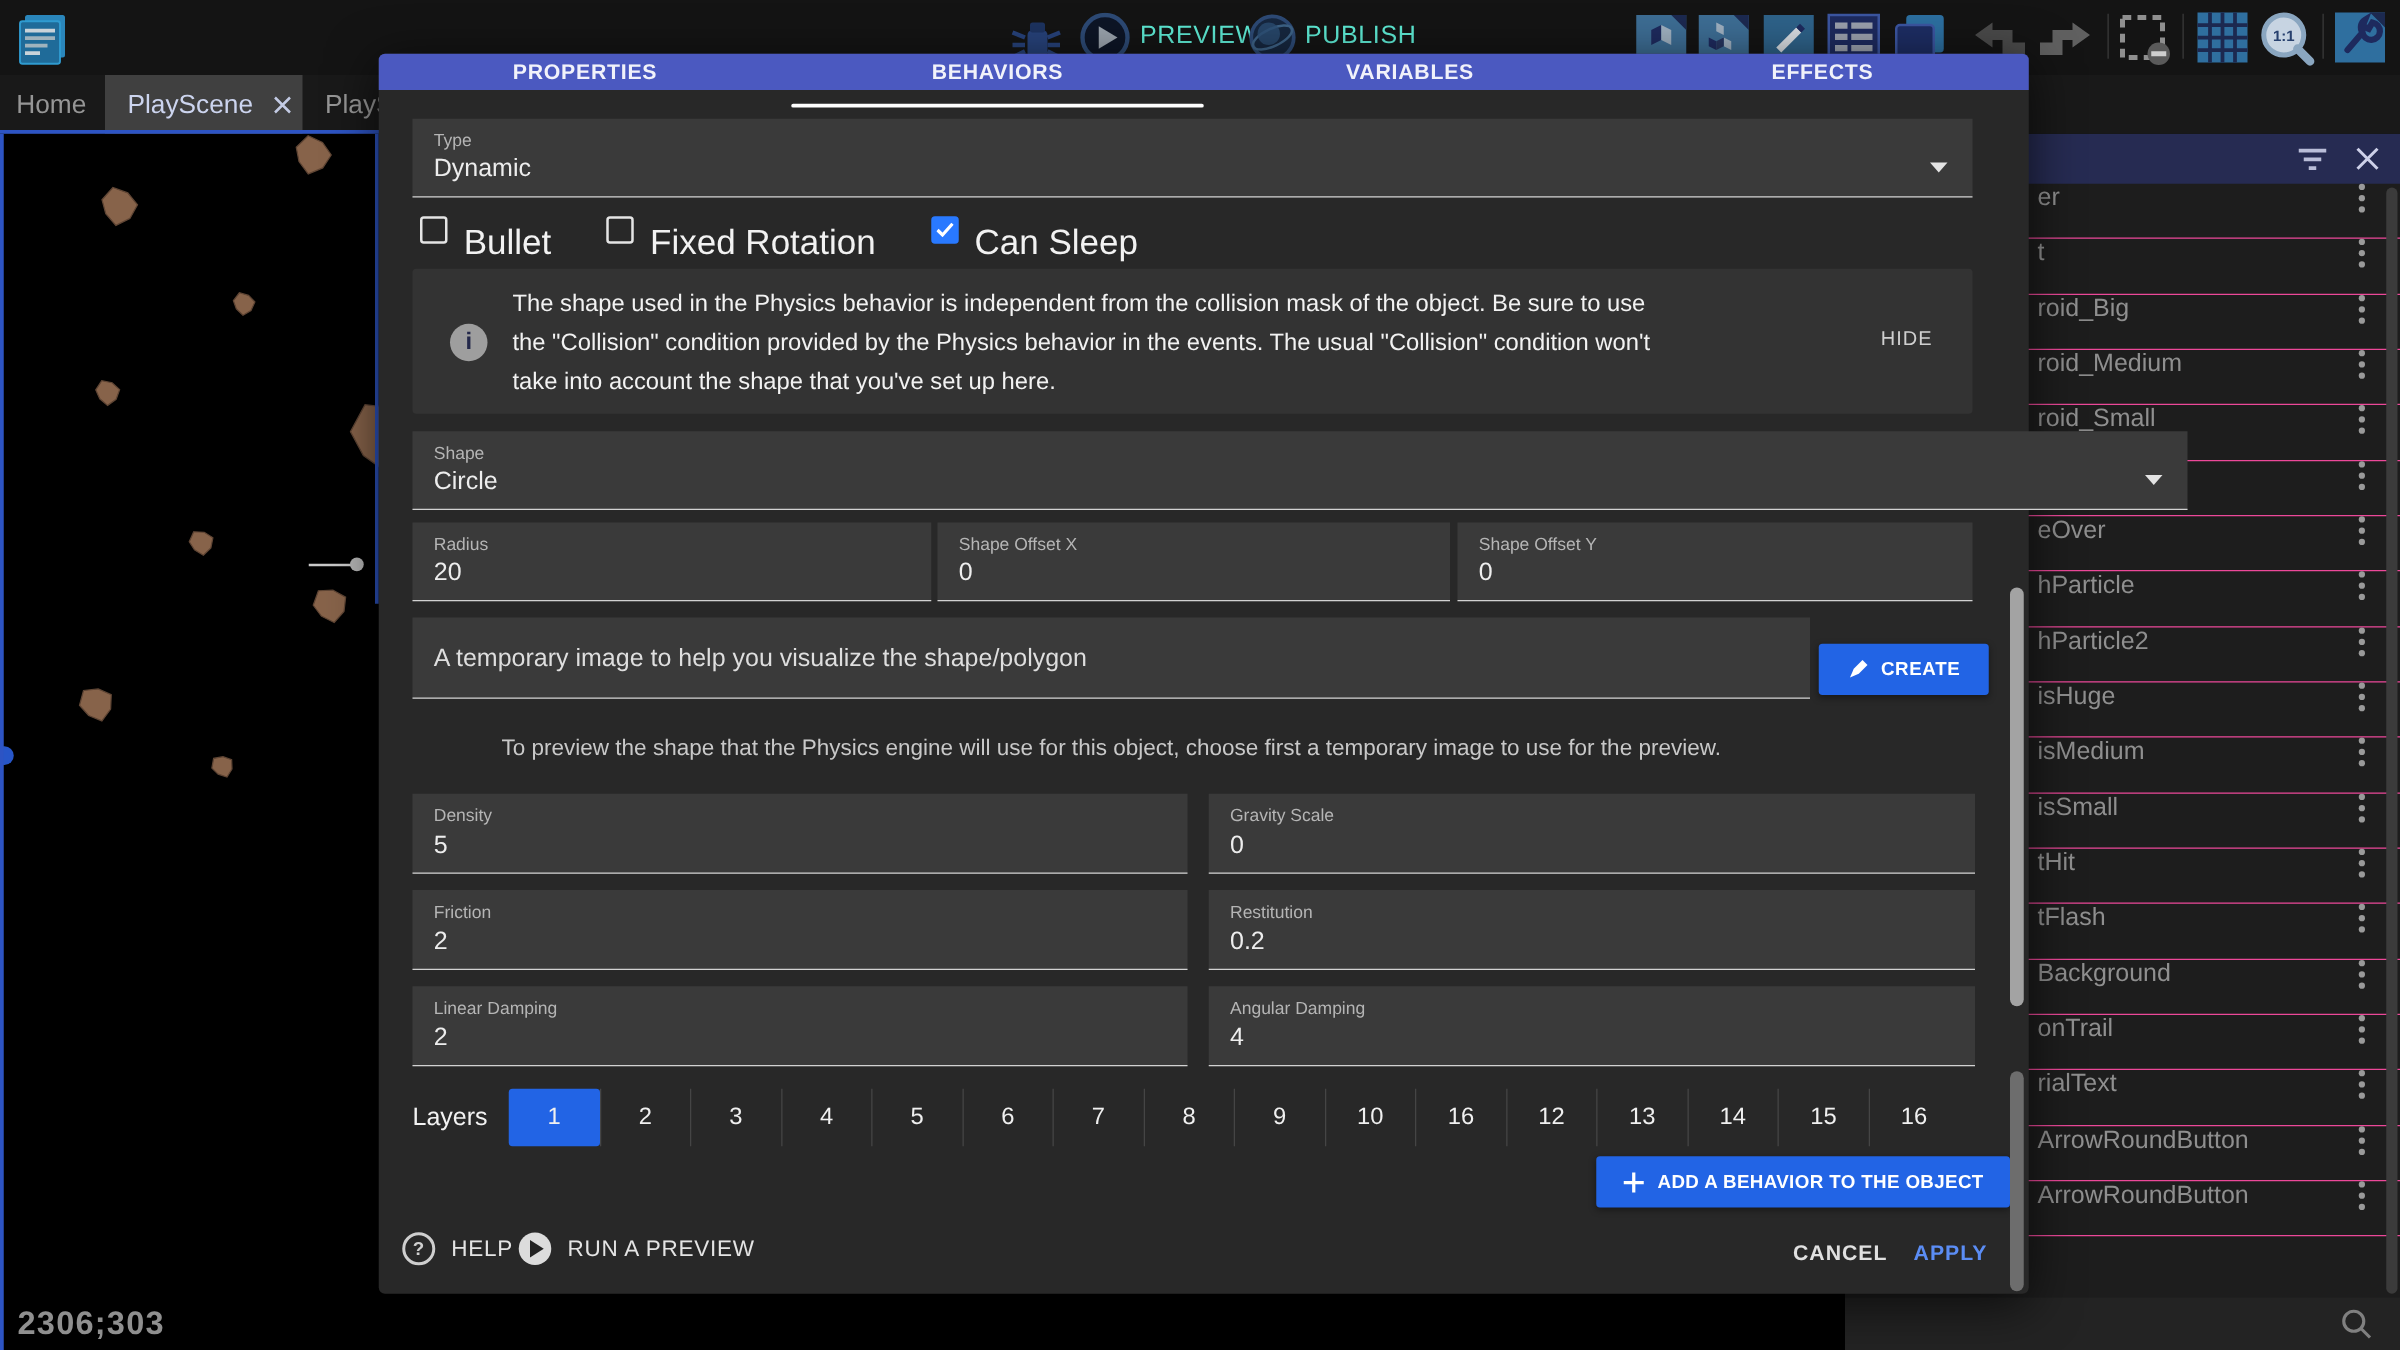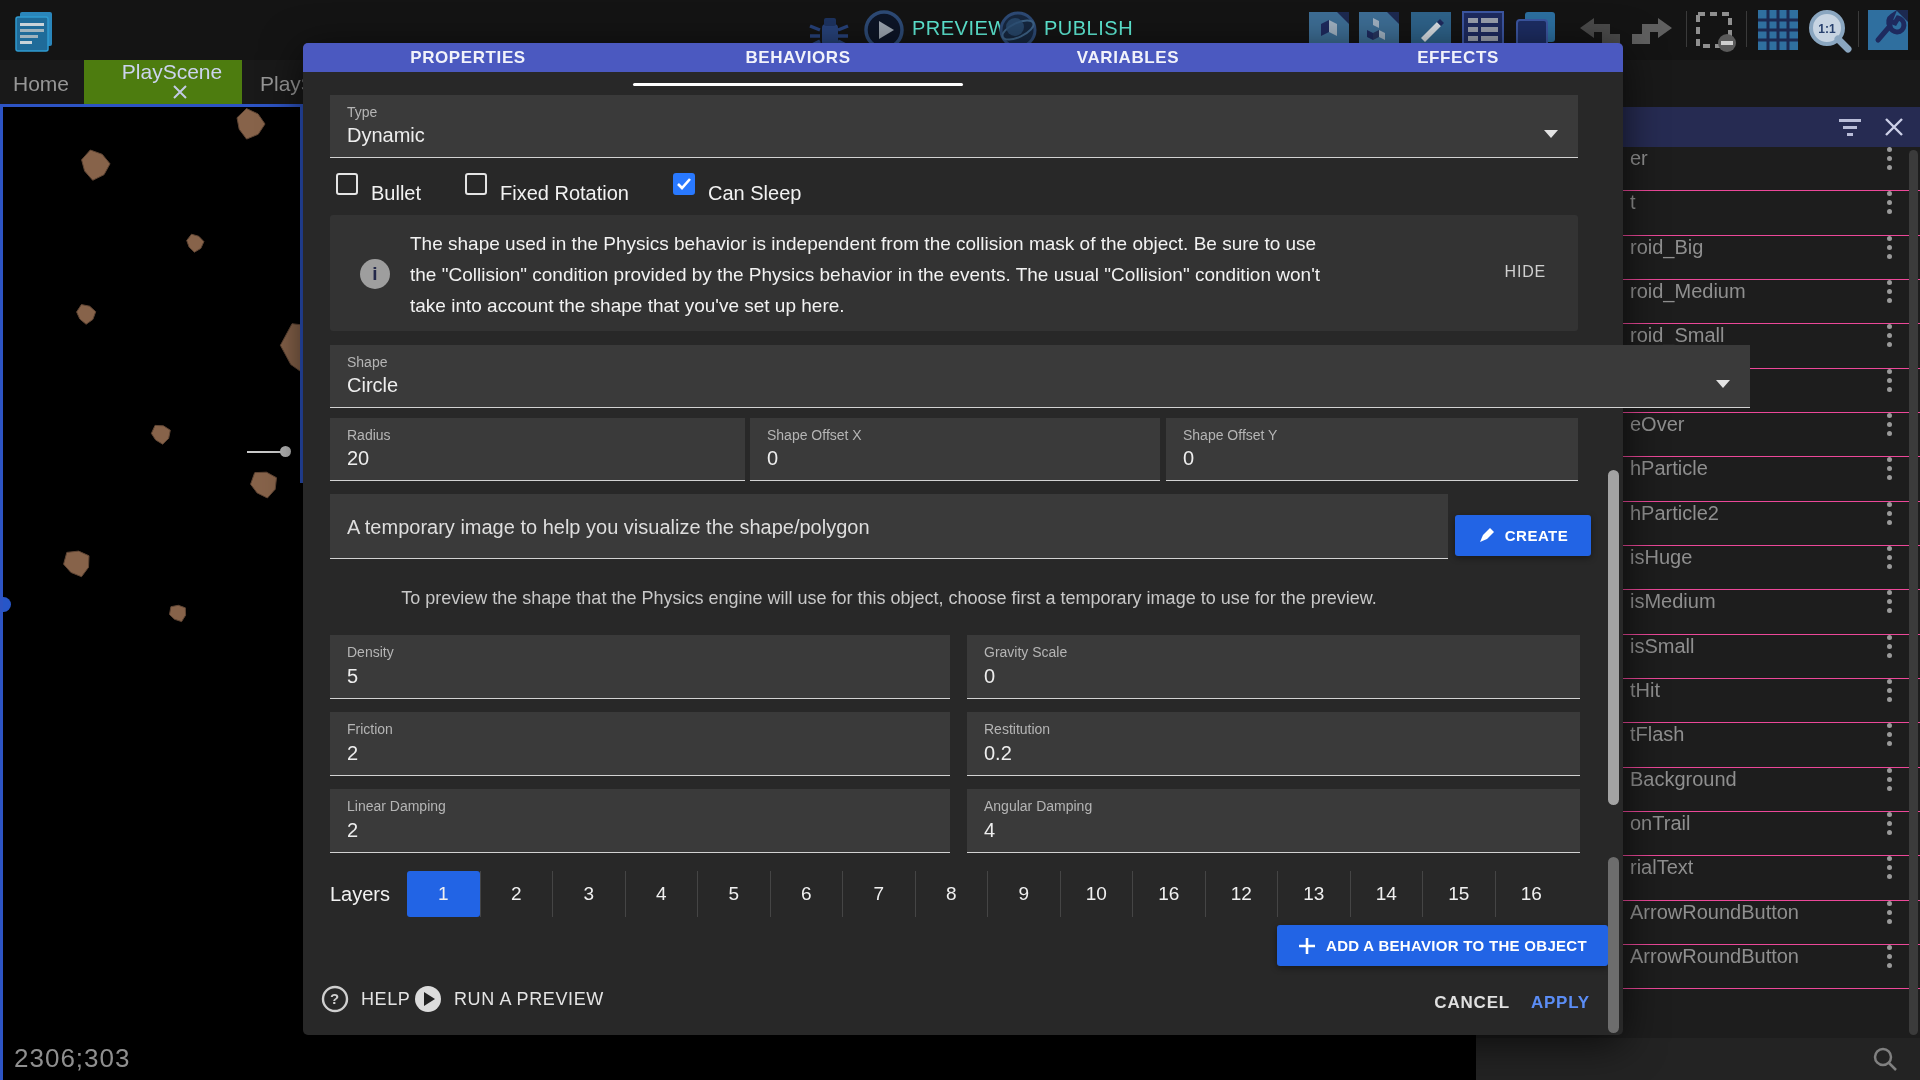--- a/index.html
+++ b/index.html
@@ -8,28 +8,28 @@
   .abs{position:absolute;}
 
   
   #topbar{left:0;top:0;width:1920px;height:60px;background:#141414;z-index:5;}
   .tb-label{color:#5eead4;font-size:20px;letter-spacing:.5px;}
   .tb-sep{width:1px;height:36px;background:#3a3a3a;top:11px;}
 
   
   #tabrow{left:0;top:60px;width:1920px;height:47px;background:#191919;z-index:4;}
   .ed-tab{height:47px;display:flex;align-items:center;color:#969696;font-size:21px;}
-  #tab-active{background:#4d7c0f;color:#ccd4ee;flex-direction:column;}
+  #tab-active{background:#404040;color:#ccd4ee;}
   #blueline{left:0;top:104px;width:1476px;height:3px;background:#2d54c4;z-index:4;}
 
   
   #canvas{left:0;top:107px;width:1476px;height:973px;background:#000;z-index:1;overflow:hidden;}
   #canvas-border-l{left:0;top:107px;width:3px;height:973px;background:#2d54c4;z-index:2;}
   #canvas-border-r{left:300px;top:107px;width:3px;height:376px;background:#2d54c4;z-index:2;}
-  #coords{left:14px;bottom:6px;color:#8f8f8f;font-size:26px;font-weight:normal;letter-spacing:1px;}
+  #coords{left:14px;bottom:6px;color:#8f8f8f;font-size:26px;font-weight:bold;letter-spacing:1px;}
   #handle-line{left:247px;top:344px;width:36px;height:2px;background:#c9c9c9;}
   #handle-dot{left:280px;top:339px;width:11px;height:11px;border-radius:50%;background:#b5b5b5;}
   #blue-marker{left:-4px;top:490px;width:15px;height:15px;border-radius:50%;background:#2756c8;}
 
   
   #panel{left:1476px;top:107px;width:444px;height:973px;background:#1d1d1d;z-index:2;}
   #panel-header{left:0;top:0;width:444px;height:40px;background:#262b52;}
   .obj-row{position:relative;height:44.33px;display:flex;align-items:flex-start;
            justify-content:space-between;border-bottom:1px solid #ec4899;box-sizing:border-box;}
   .obj-row .name{padding-left:154px;color:#8f8f8f;font-size:20px;white-space:nowrap;}
@@ -55,21 +55,21 @@
   .field .lbl{position:absolute;top:9px;left:17px;font-size:14px;color:#b5b5b5;}
   .field .val{position:absolute;bottom:11px;left:17px;font-size:20px;color:#ededed;}
   .field .arrow{position:absolute;right:20px;bottom:20px;width:0;height:0;
                 border-left:7px solid transparent;border-right:7px solid transparent;
                 border-top:8px solid #e3e3e3;}
 
   #checkbox-row{left:33px;top:128px;height:26px;display:flex;align-items:center;gap:44px;}
   .cb-item{display:flex;align-items:center;gap:13px;}
   .cb-box{width:22px;height:22px;border:2px solid #e4e4e4;border-radius:3px;box-sizing:border-box;}
   .cb-box.checked{background:#2979ff;border-color:#2979ff;display:flex;align-items:center;justify-content:center;}
-  .cb-label{color:#f2f2f2;font-size:20px;margin-top:19px;}
+  .cb-label{color:#f2f2f2;font-size:28px;margin-top:19px;}
 
   #infobox{left:27px;top:172px;width:1248px;height:116px;background:#333333;border-radius:3px;}
   #info-icon{position:absolute;left:30px;top:44px;width:30px;height:30px;border-radius:50%;background:#9e9e9e;
              color:#23284a;font-size:19px;font-weight:bold;display:flex;align-items:center;justify-content:center;}
   .info-line{position:absolute;left:80px;color:#f2f2f2;font-size:19px;white-space:nowrap;}
   #hide-btn{position:absolute;right:32px;top:48px;color:#cfcfcf;font-size:16px;letter-spacing:.8px;}
 
   #preview-hint{left:27px;top:545px;width:1118px;text-align:center;color:#c8c8c8;font-size:18px;}
 
   .blue-btn{position:absolute;background:#2264e5;border-radius:3px;display:flex;align-items:center;

